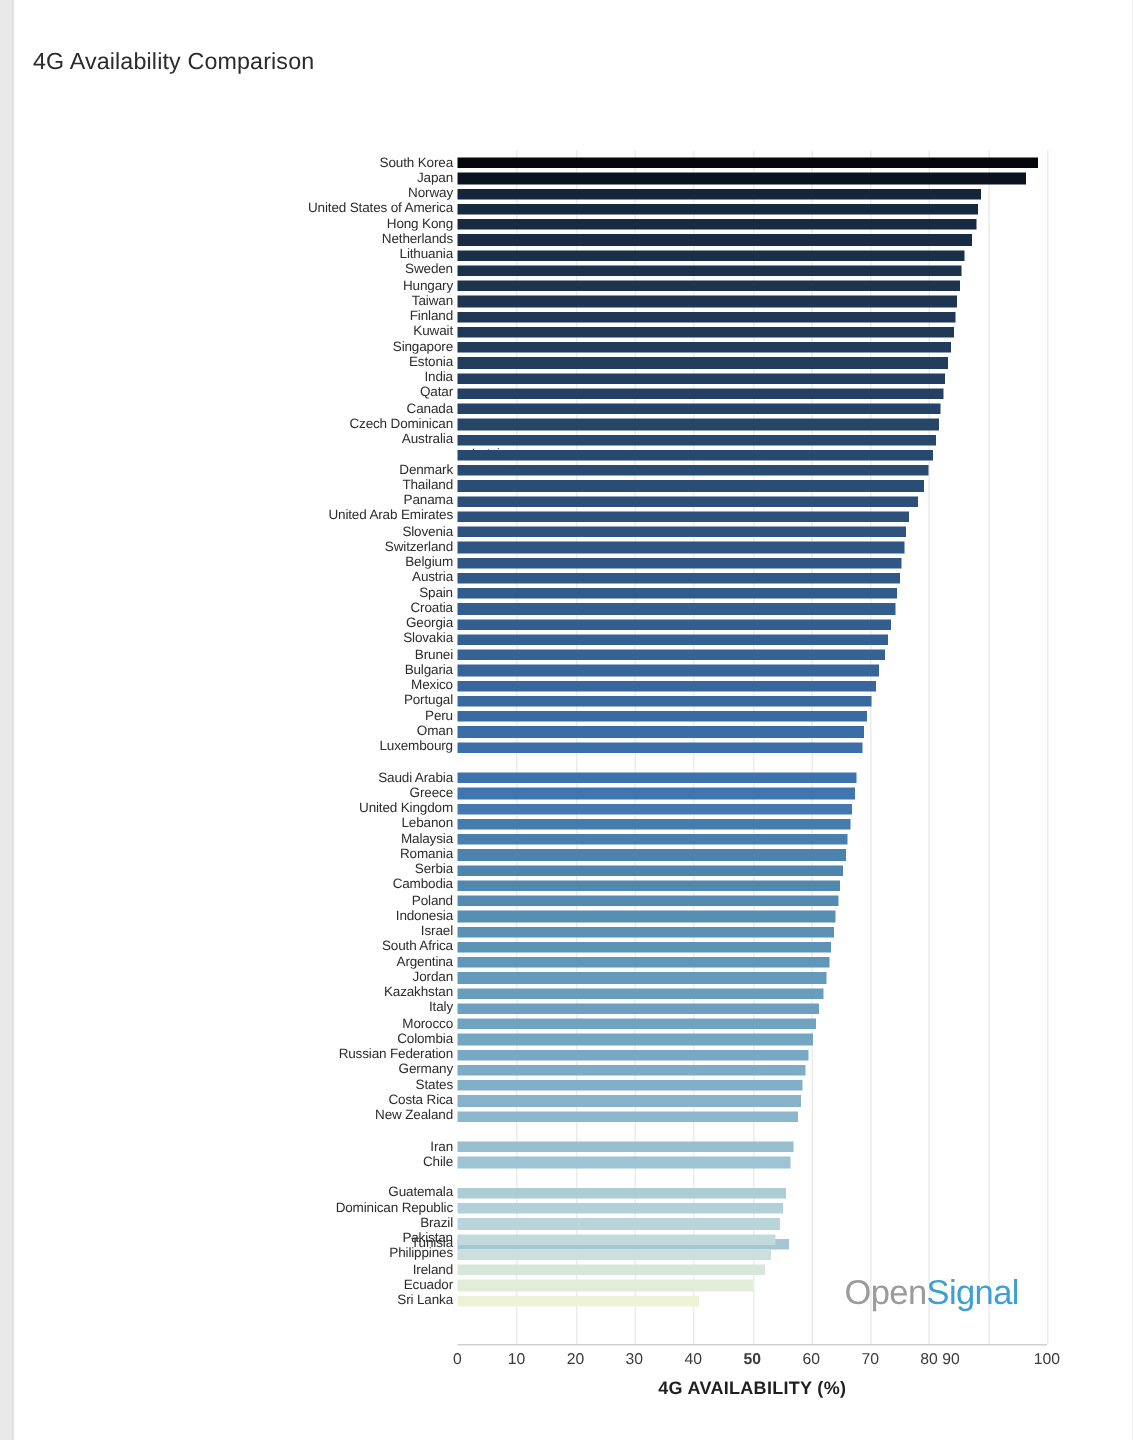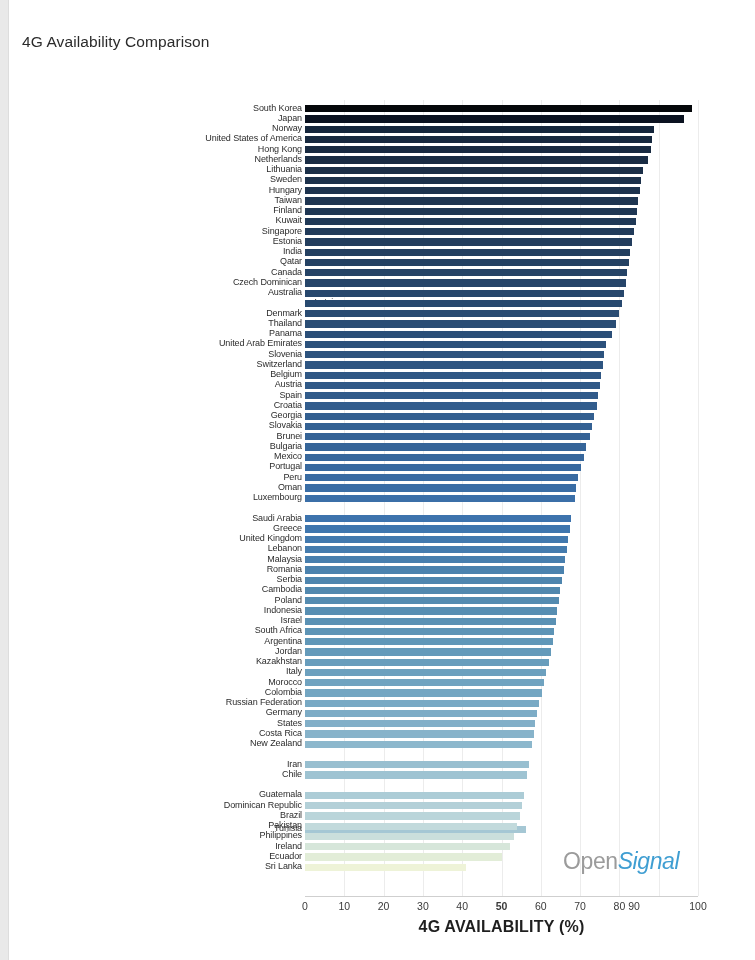--- a/index.html
+++ b/index.html
@@ -96,35 +96,35 @@
     color: #3a3a3a;
     transform: translateX(-50%);
     white-space: nowrap;
   }
   #x-axis-label {
     position: absolute;
     left: 305px;
     top: 818px;
     width: 393px;
     text-align: center;
-    font-size: 16px;
+    font-size: 12px;
     font-weight: bold;
     color: #1f1f1f;
     letter-spacing: .2px;
   }
   #watermark {
     position: absolute;
     left: 563px;
     top: 848px;
     font-size: 23px;
     letter-spacing: -0.4px;
     white-space: nowrap;
   }
   #watermark .wm-open { color: #9b9b9b; }
-  #watermark .wm-signal { color: #3f9ed2; font-style: italic; }
+  #watermark .wm-signal { color: #3f9ed2; }
 </style>
 </head>
 <body>
 
 <div id="page">
 
   <div id="left-gutter"></div>
 
   <div id="chart-title">4G Availability Comparison</div>
 

